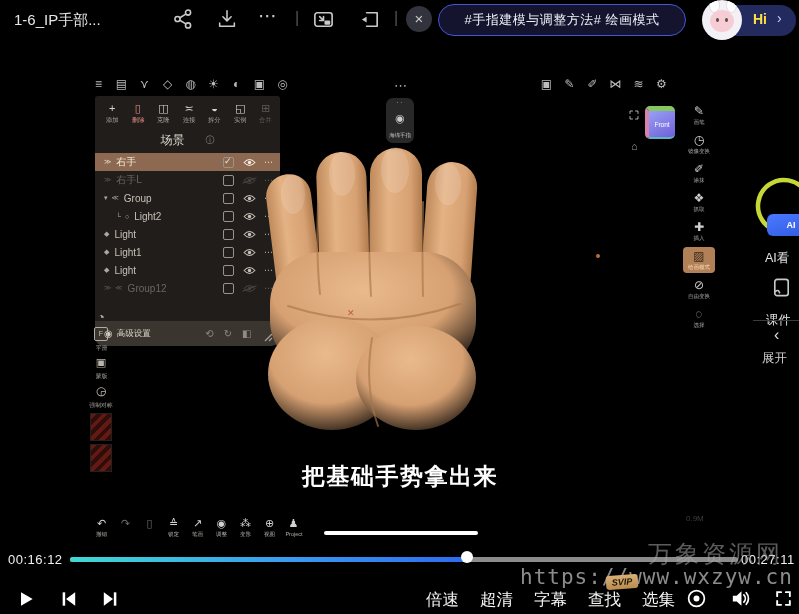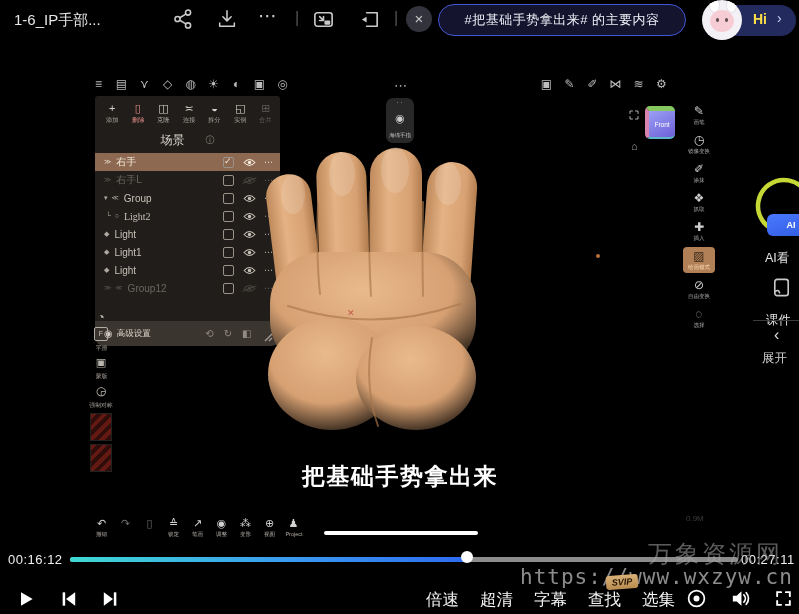--- a/index.html
+++ b/index.html
@@ -40,21 +40,21 @@
   .ptool .l{display:block;font-size:7px;color:#a9a59e;transform:scale(.9);}
   .ptool.danger .g,.ptool.danger .l{color:#e08a85;}
   .ptool.disabled .g,.ptool.disabled .l{color:#5c5a56;}
   .ptitle{display:flex;align-items:center;justify-content:center;gap:21px;height:26px;
           font-size:12px;color:#ddd8d0;}
   .ptitle .inf{font-size:9px;color:#8f8a82;}
   .srow{height:18px;display:flex;align-items:center;padding:0 7px 0 9px;font-size:10px;color:#c6c0b7;}
   .srow.hl{background:#8d6952;color:#f4e9da;}
   .srow.dim{color:#6b665f;}
   .pfx{font-size:7px;margin-right:4px;opacity:.85;letter-spacing:1px;white-space:nowrap;}
-  .srow.ind{padding-left:11px;font-family:Liberation Serif, serif;}
+  .srow.ind{padding-left:21px;}
   .rname{flex:1;white-space:nowrap;overflow:hidden;}
   .cbx{width:9px;height:9px;border:1px solid #9a938a;border-radius:2px;margin-right:9px;position:relative;flex:none;}
   .srow.chk .cbx::after{content:"✓";position:absolute;left:0px;top:-2px;font-size:9px;color:#f2e8da;}
   .eyew{position:relative;margin-right:8px;flex:none;color:currentColor;}
   .eyew svg{width:13px;height:9px;}
   .eyew .ep{fill:none;stroke:currentColor;stroke-width:2;}
   .eyew .ec{fill:currentColor;}
   .srow.eyeoff .eyew{opacity:.5;}
   .srow.eyeoff .eyew::after{content:"";position:absolute;left:-1px;top:4px;width:15px;height:1px;
                             background:currentColor;transform:rotate(-22deg);}
@@ -171,21 +171,21 @@
     <svg viewBox="0 0 24 24" width="23" height="23">
         <g class="ico-stroke">
       <path d="M9 5h11v14H9"></path>
           <path d="M9 9l-5 3 5 3z" fill="#c9c9c9" stroke="none"></path>
         </g>
       </svg>
   </div>
   <div class="abs tb-sep" style="left:394px">|</div>
   <div class="abs tb-close">×</div>
 
-  <div class="abs topic-pill">#把基础手势拿出来# 的主要内容</div>
+  <div class="abs topic-pill">#手指建模与调整方法# 绘画模式</div>
 
   <div class="abs asst-pill"></div>
   <div class="abs avatar">
     <span class="ear" style="left:7px"></span>
     <span class="ear" style="left:24px"></span>
     <span class="face"></span>
     <span class="eye" style="left:14px"></span>
     <span class="eye" style="left:23px"></span>
   </div>
   <div class="abs asst-hi">Hi</div>

